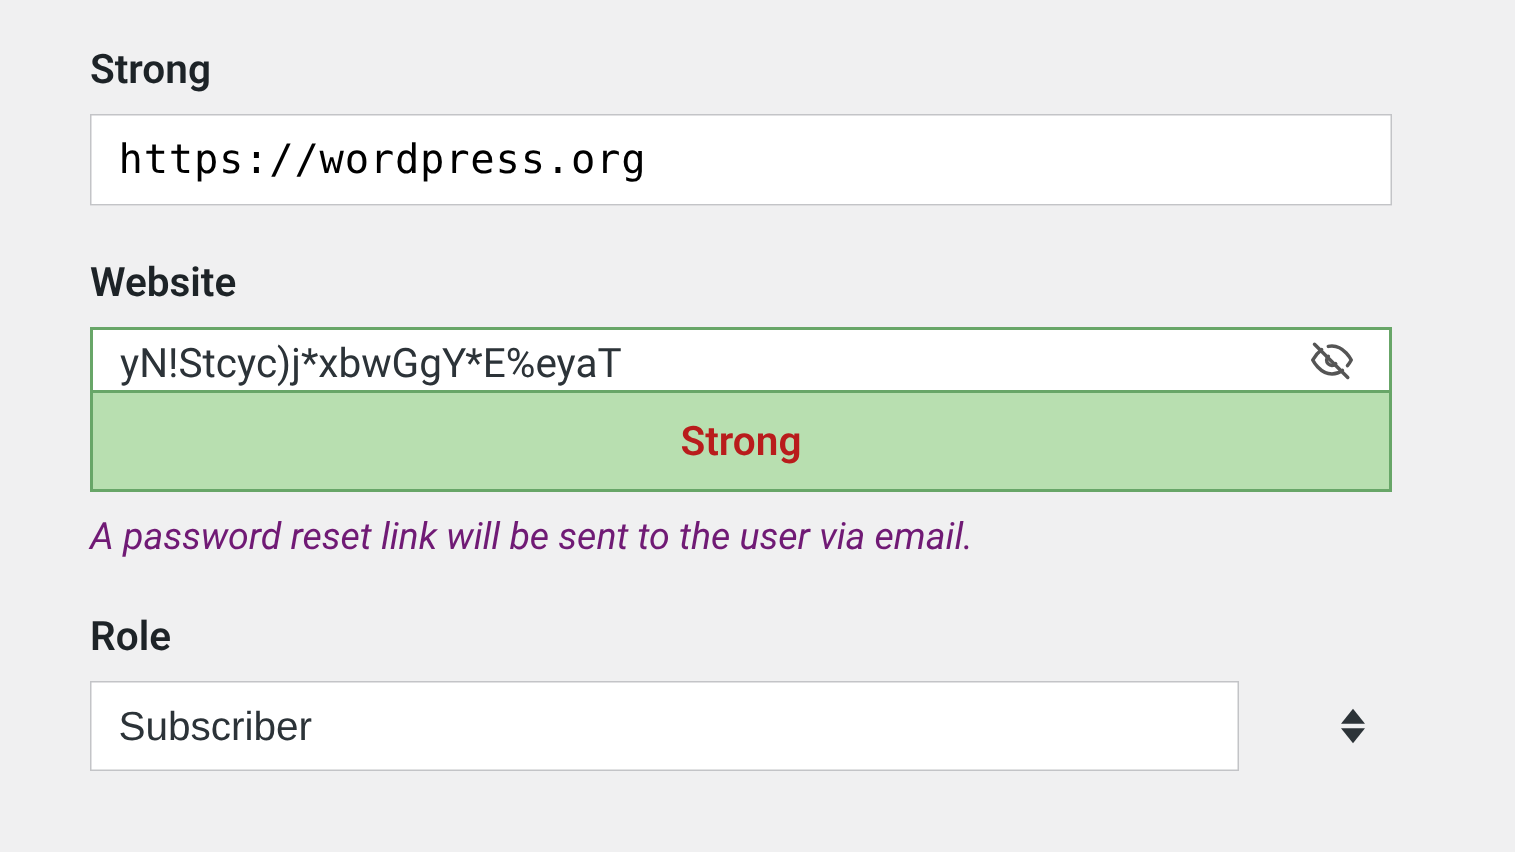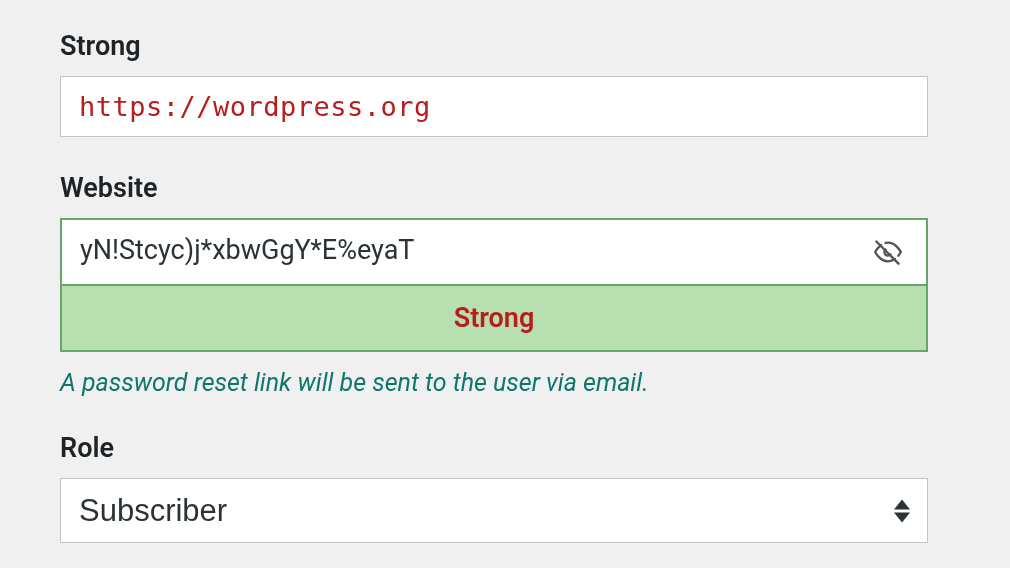--- a/index.html
+++ b/index.html
@@ -25,37 +25,37 @@
       color: #1d2327;
       display: block;
       margin-bottom: 14px;
     }
     .text-input {
       width: 868px;
       padding: 14px 18px;
       font-size: 27px;
       border: 1px solid #c3c4c7;
       background: #fff;
-      color: #b91c1c;
+      color: #000000;
       font-family: ui-monospace, SFMono-Regular, "SF Mono", Menlo, Consolas, monospace;
       outline: none;
     }
     .text-input.website {
       font-family: ui-monospace, SFMono-Regular, "SF Mono", Menlo, Consolas, monospace;
       letter-spacing: 0.5px;
     }
     .password-wrapper {
       width: 868px;
     }
     .password-input-row {
       display: flex;
-      align-items: flex-start;
+      align-items: flex-end;
       border: 2px solid #68a668;
       background: #fff;
-      padding: 14px 18px;
+      padding: 2px 18px;
     }
     .password-text {
       flex: 1;
       font-size: 27px;
       font-family: -apple-system, BlinkMacSystemFont, "Segoe UI", Roboto, sans-serif;
       border: none;
       outline: none;
       color: #2c3338;
     }
     .password-visibility-toggle {
@@ -74,27 +74,27 @@
       font-size: 27px;
       font-weight: 600;
       background: #b8dfb0;
       border: 2px solid #68a668;
       border-top: none;
       color: #b91c1c;
     }
     .help-text {
       font-size: 25px;
       font-style: italic;
-      color: #0f766e;
+      color: #701a75;
       margin-top: 16px;
     }
     .role-select {
-      width: 868px;
+      width: 766px;
       padding: 14px 18px;
-      font-size: 31px;
+      font-size: 27px;
       border: 1px solid #c3c4c7;
       background: #fff;
       color: #2c3338;
       appearance: none;
       -webkit-appearance: none;
       outline: none;
       position: relative;
     }
     .select-wrapper {
       position: relative;

